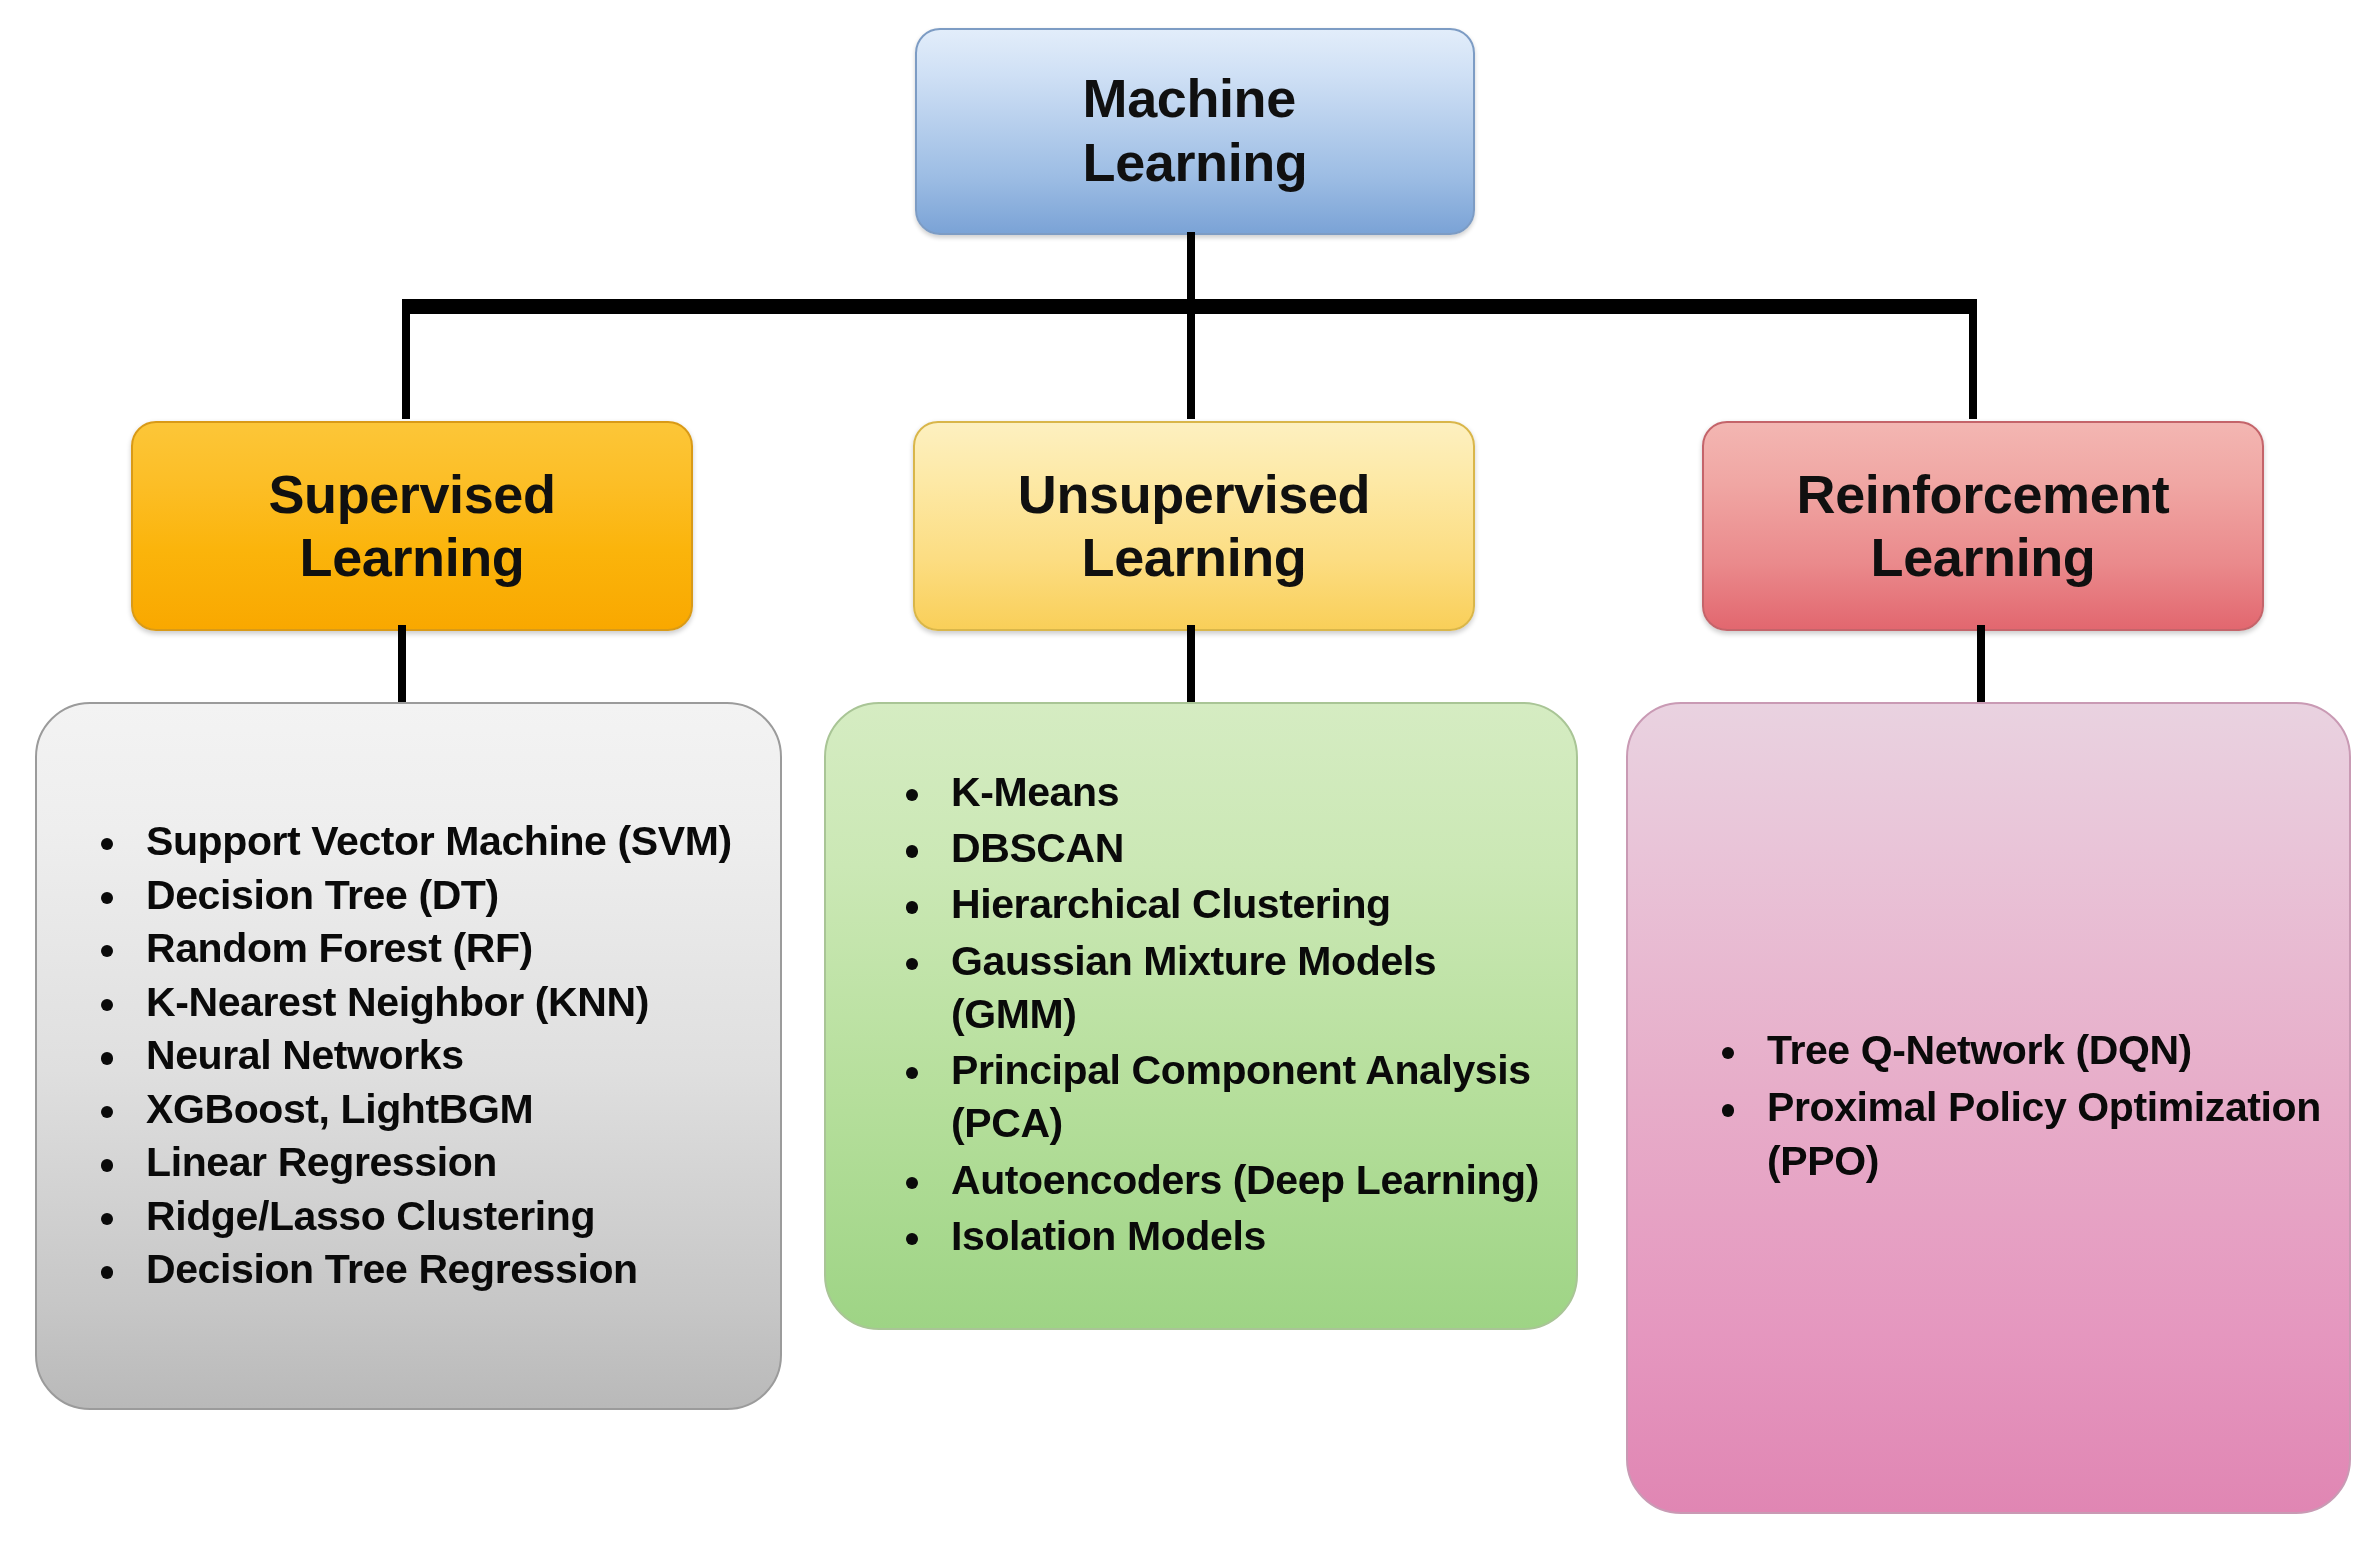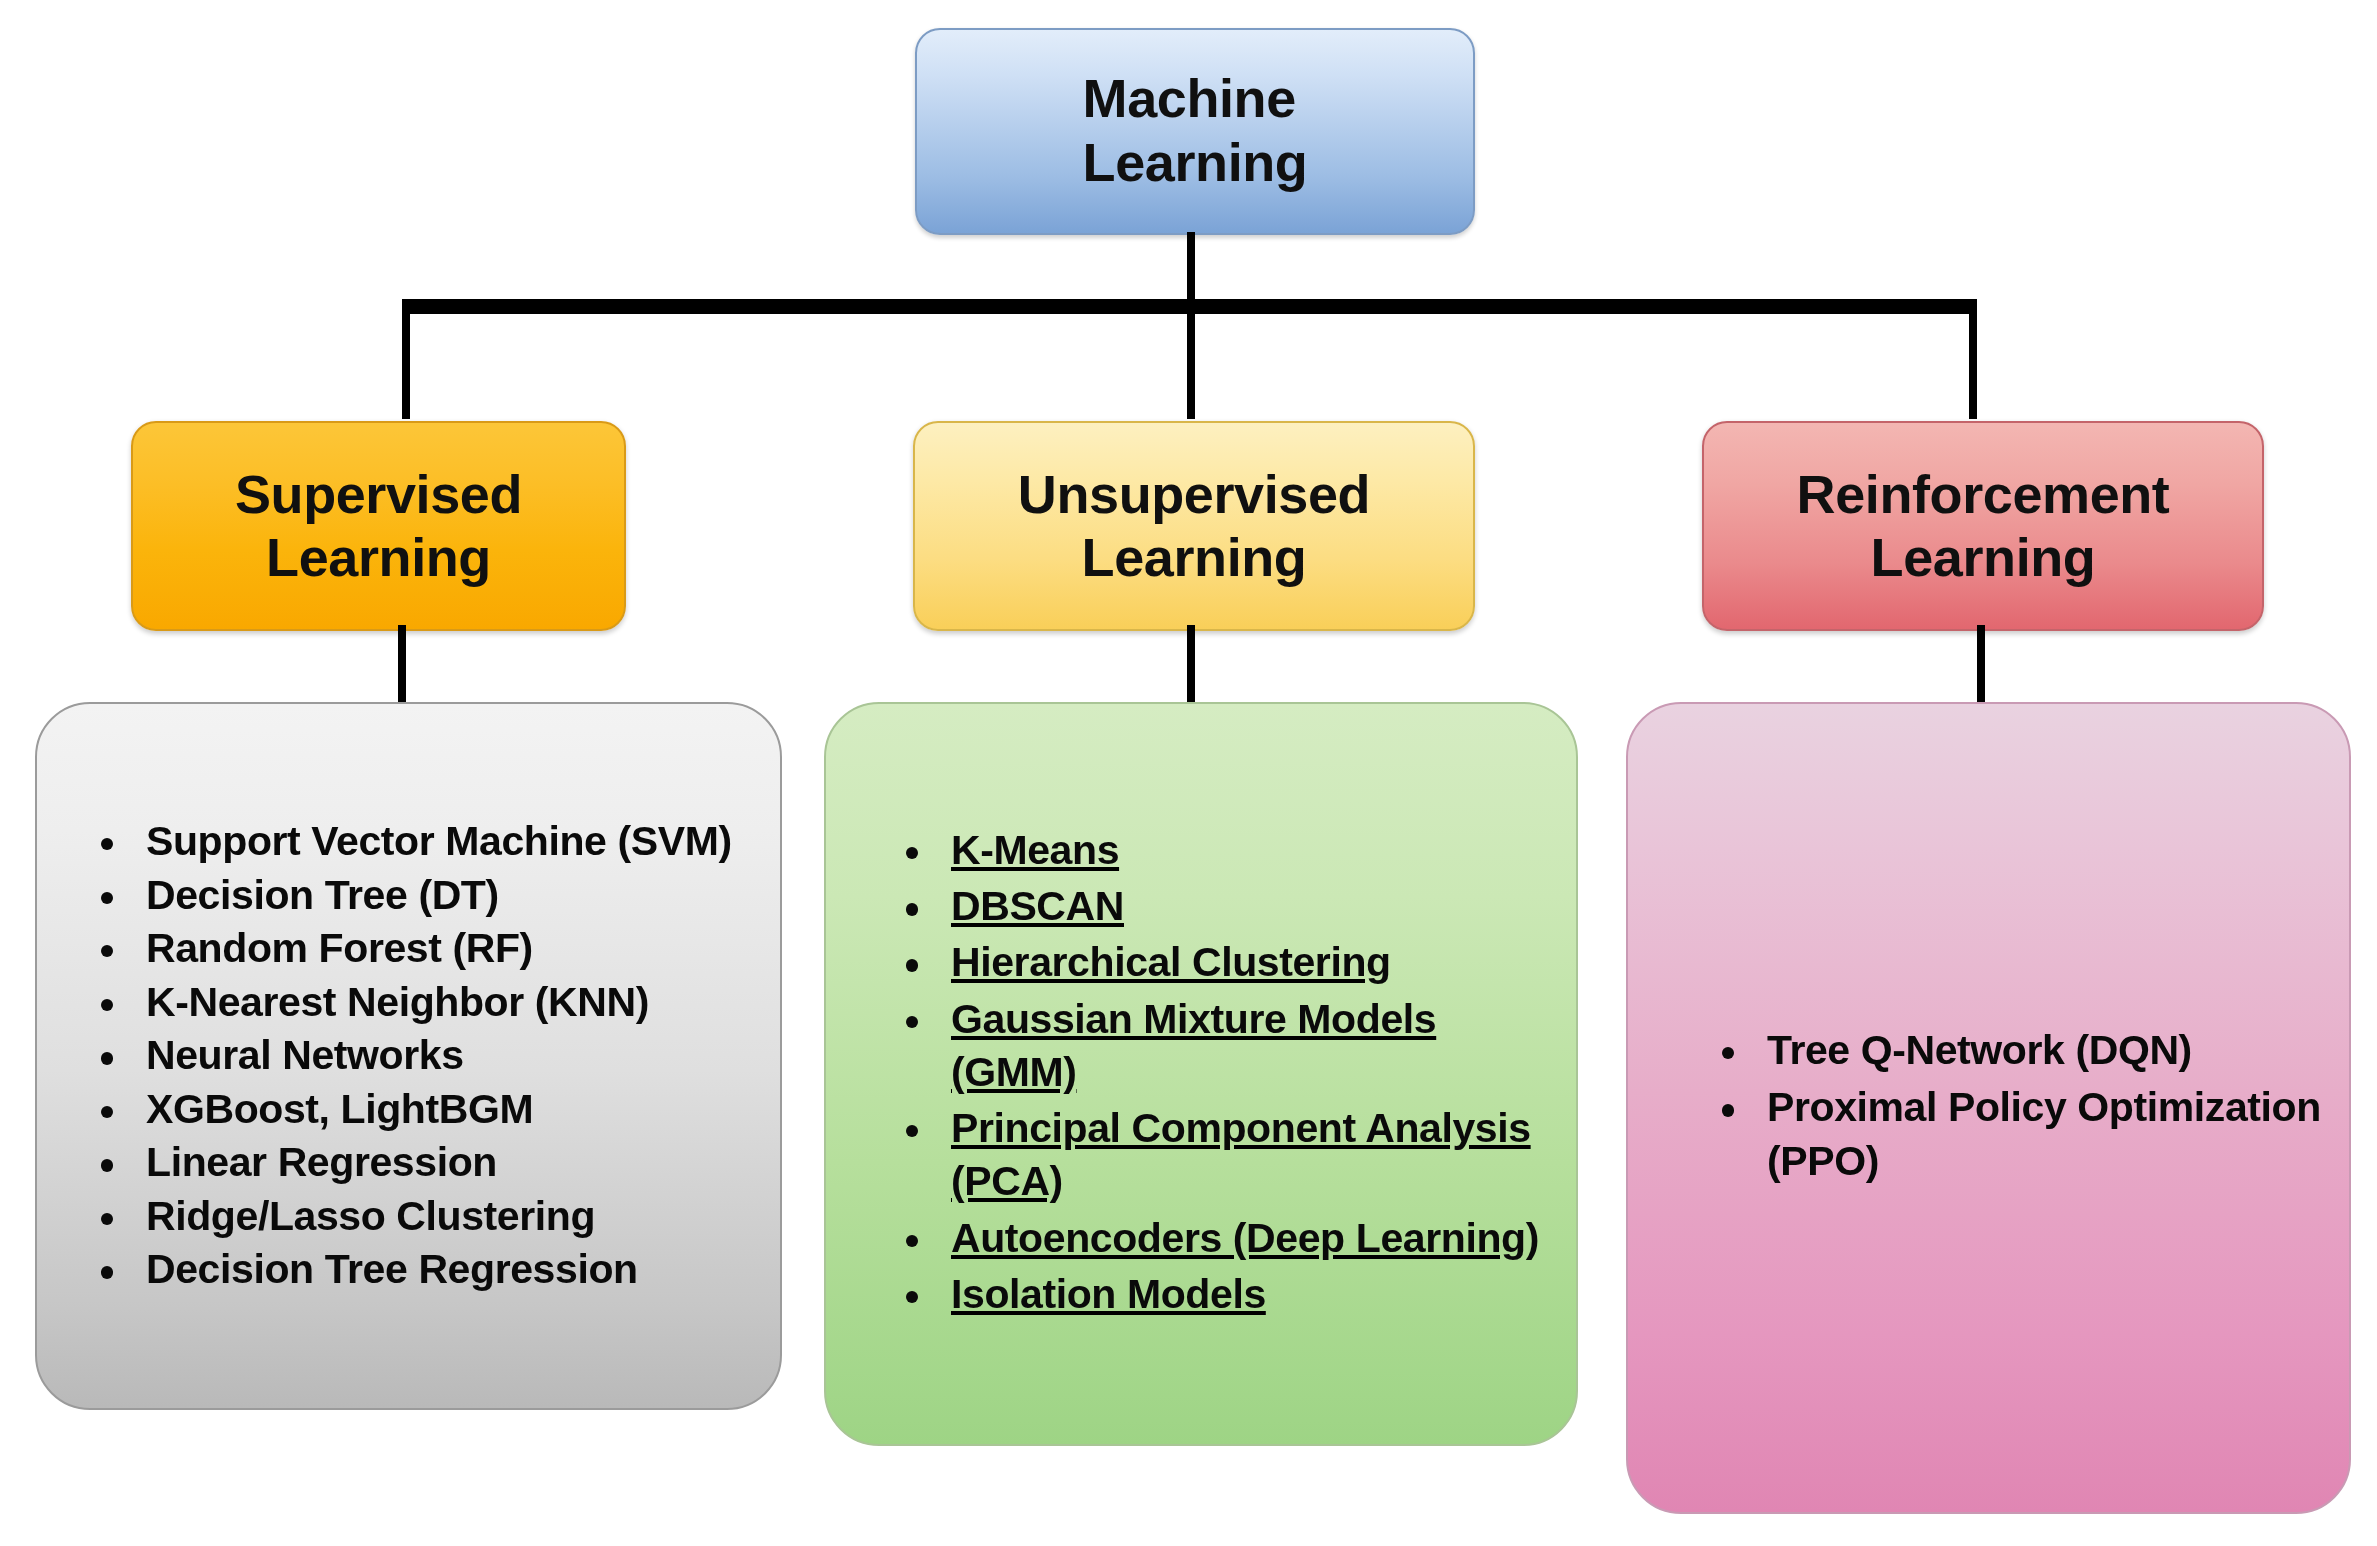--- a/index.html
+++ b/index.html
@@ -64,21 +64,21 @@
   .cat-head .cat-title {
     font-size: 54px;
     font-weight: bold;
     color: #101010;
     line-height: 1.16;
     text-align: center;
     letter-spacing: -0.4px;
   }
 
   #head-supervised {
-    left: 131px; top: 421px; width: 495px;
+    left: 131px; top: 421px; width: 562px;
     border: 2.2px solid #d99a17;
     background: linear-gradient(to bottom, #fcc638 0%, #fcbe26 30%, #fbb40b 62%, #f9a800 100%);
   }
   #head-unsupervised {
     left: 913px; top: 421px; width: 562px;
     border: 2.2px solid #d9b64a;
     background: linear-gradient(to bottom, #fdf0c0 0%, #fde9a6 28%, #fcdd82 66%, #f9cf59 100%);
   }
   #head-reinforcement {
     left: 1702px; top: 421px; width: 562px;
@@ -94,24 +94,23 @@
     display: flex;
     align-items: center;
   }
 
   #panel-supervised {
     left: 35px; top: 702px; width: 747px; height: 708px;
     border: 2.2px solid #9b9b9b;
     background: linear-gradient(to bottom, #f3f3f3 0%, #eeeeee 18%, #dfdfdf 52%, #c6c6c6 86%, #b9b9b9 100%);
   }
   #panel-unsupervised {
-    left: 824px; top: 702px; width: 754px; height: 744px;
+    left: 824px; top: 702px; width: 754px; height: 628px;
     border: 2.2px solid #a9c596;
     background: linear-gradient(to bottom, #d5ecc2 0%, #cbe8b5 26%, #b6df9c 62%, #9ed485 100%);
-    text-decoration: underline;
   }
   #panel-reinforcement {
     left: 1626px; top: 702px; width: 725px; height: 812px;
     border: 2.2px solid #c99ab4;
     background: linear-gradient(to bottom, #e9d2e0 0%, #e9c4d8 18%, #e7adc9 48%, #e597bf 78%, #e086b3 100%);
   }
 
   ul.items {
     list-style: none;
     width: 100%;

